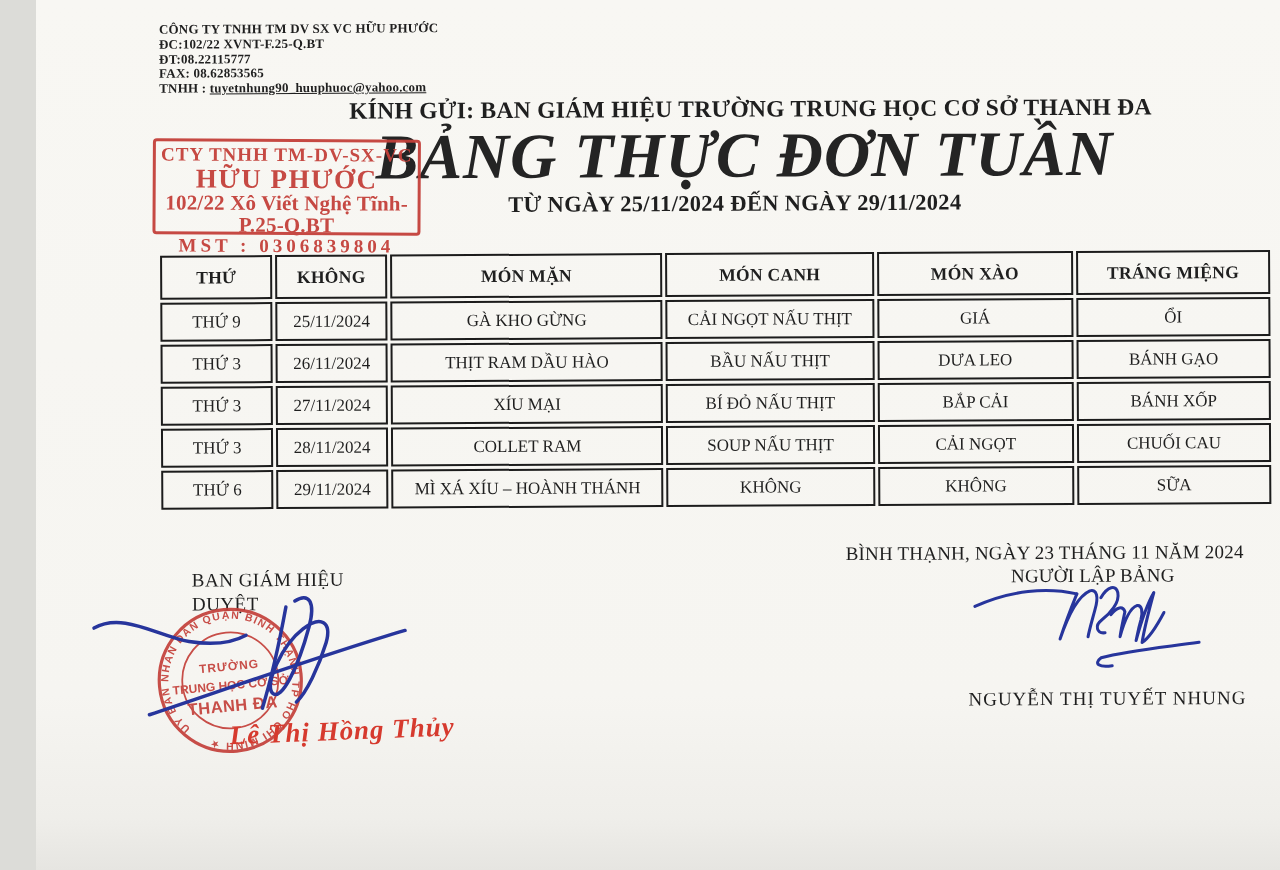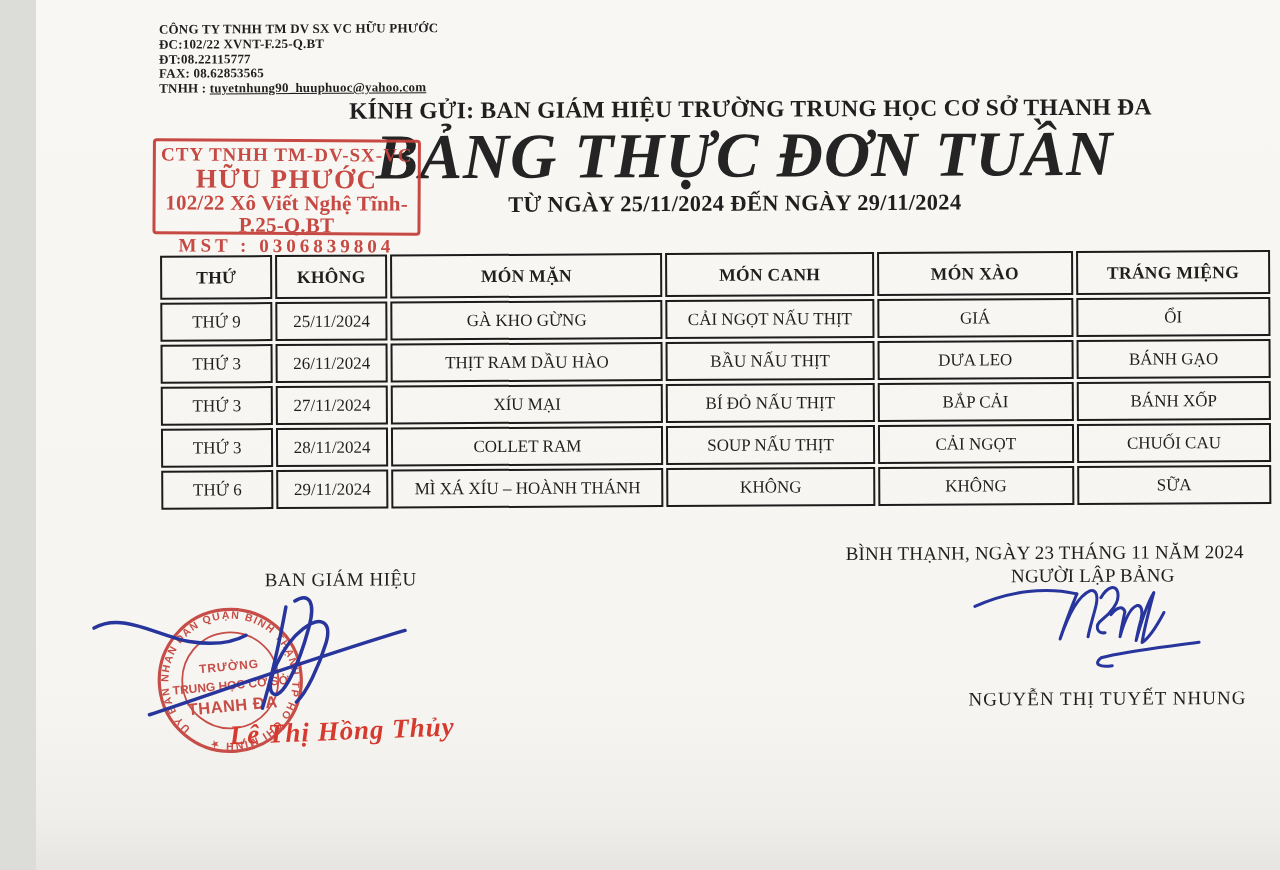--- a/index.html
+++ b/index.html
@@ -43,21 +43,21 @@
   .rect-stamp .s3{font-size:21px;font-weight:bold;letter-spacing:.2px;}
   .rect-stamp .s4{font-size:19px;font-weight:bold;letter-spacing:4px;}
 
   
   table.menu{position:absolute;left:122px;top:250px;width:1116px;border-collapse:separate;border-spacing:3px;table-layout:fixed;}
   table.menu td{border:2px solid #1c1c1c;text-align:center;vertical-align:middle;font-size:17px;padding:0 2px;background:transparent;}
   table.menu tr.hrow td{height:44px;font-weight:bold;font-size:17.5px;letter-spacing:.3px;}
   table.menu tr.brow td{height:39px;}
 
   
-  .approve-block{position:absolute;left:155px;top:566px;width:225px;text-align:right;font-size:19px;letter-spacing:.5px;line-height:1.25;}
+  .approve-block{position:absolute;left:155px;top:566px;width:225px;text-align:left;font-size:19px;letter-spacing:.5px;line-height:1.25;}
   .approver-name{position:absolute;left:192px;top:714px;font-size:27px;font-weight:bold;font-style:italic;
     color:var(--name-red);letter-spacing:1px;transform:rotate(-2deg);}
 
   
   .place-date{position:absolute;left:770px;top:544px;width:476px;text-align:center;font-size:19px;letter-spacing:.2px;}
   .maker-role{position:absolute;left:940px;top:567px;width:232px;text-align:center;font-size:19px;letter-spacing:.2px;}
   .maker-name{position:absolute;left:920px;top:690px;width:300px;text-align:center;font-size:19px;letter-spacing:1px;}
 
   
   .round-stamp{position:absolute;left:108px;top:593px;transform:rotate(-5deg);opacity:.92;}
@@ -163,20 +163,21 @@
         <td>MÌ XÁ XÍU – HOÀNH THÁNH</td>
         <td>KHÔNG</td>
         <td>KHÔNG</td>
         <td>SỮA</td>
       </tr>
     </tbody>
       </table>
 
     <div class="approve-block">
       <div>BAN GIÁM HIỆU</div>
+      <div>DUYỆT</div>
     </div>
 
     <svg class="round-stamp" width="170" height="170" viewBox="0 0 170 170">
       <defs>
         <path id="ringPath" d="M 41 129 A 62 62 0 1 1 129 129 A 62 62 0 0 1 41 129"></path>
       </defs>
       <circle class="ring-outer" cx="85" cy="85" r="71"></circle>
       <circle class="ring-inner" cx="85" cy="85" r="48"></circle>
       <text class="ring-text"><textPath href="#ringPath">ỦY BAN NHÂN DÂN QUẬN BÌNH THẠNH TP HỒ CHÍ MINH ★</textPath></text>
       <text class="c1" x="85" y="75">TRƯỜNG</text>

